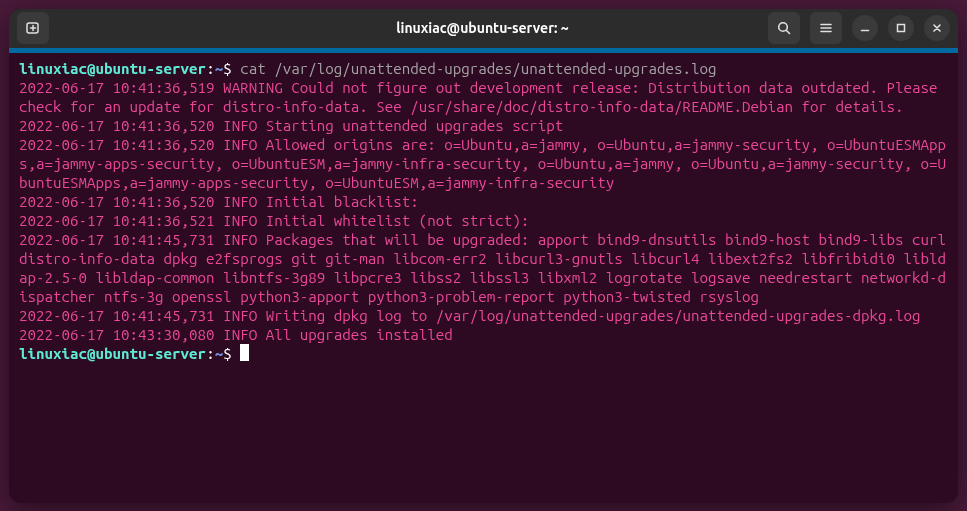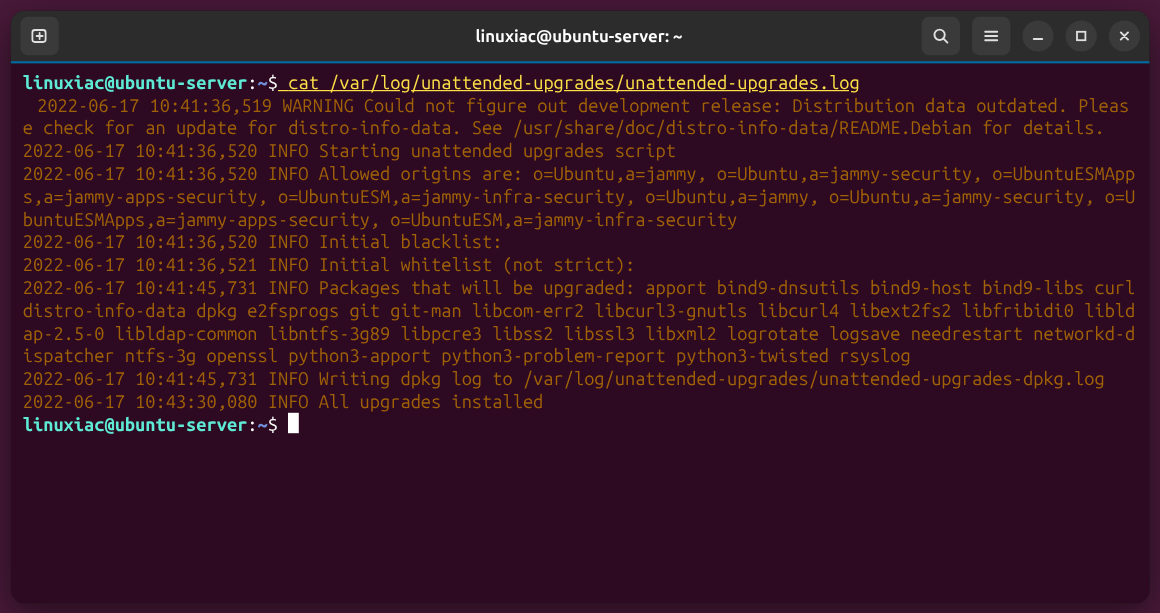--- a/index.html
+++ b/index.html
@@ -20,21 +20,21 @@
       overflow: hidden;
       box-shadow: 0 8px 32px rgba(0,0,0,0.5);
     }
     .titlebar {
       background: #2c2c2c;
       height: 44px;
       display: flex;
       align-items: center;
       justify-content: space-between;
       padding: 0 8px;
-      border-bottom: 2px solid #0369a1;
+      border-bottom: 5px solid #0369a1;
     }
     .titlebar-left, .titlebar-right {
       display: flex;
       gap: 10px;
       align-items: center;
       min-width: 180px;
     }
     .titlebar-right {
       justify-content: flex-end;
     }
@@ -71,22 +71,22 @@
       line-height: 19px;
       color: #ffffff;
       font-family: 'Ubuntu Mono', 'DejaVu Sans Mono', monospace;
       white-space: pre-wrap;
       word-break: break-all;
       min-height: 450px;
     }
     .prompt-user { color: #5eead4; font-weight: bold; }
     .prompt-path { color: #6f8dd8; font-weight: bold; }
     .prompt-sep { color: #ffffff; }
-    .cmd { color: #fde047; text-decoration: underline; }
-    .log { color: #a16207; margin-left: 12px; }
+    .cmd { color: #a3a3a3; }
+    .log { color: #ec4899; }
     .cursor {
       display: inline-block;
       width: 9px;
       height: 17px;
       background: #ffffff;
       vertical-align: text-bottom;
       margin-bottom: 1px;
     }
     svg { display: block; }
   </style>

